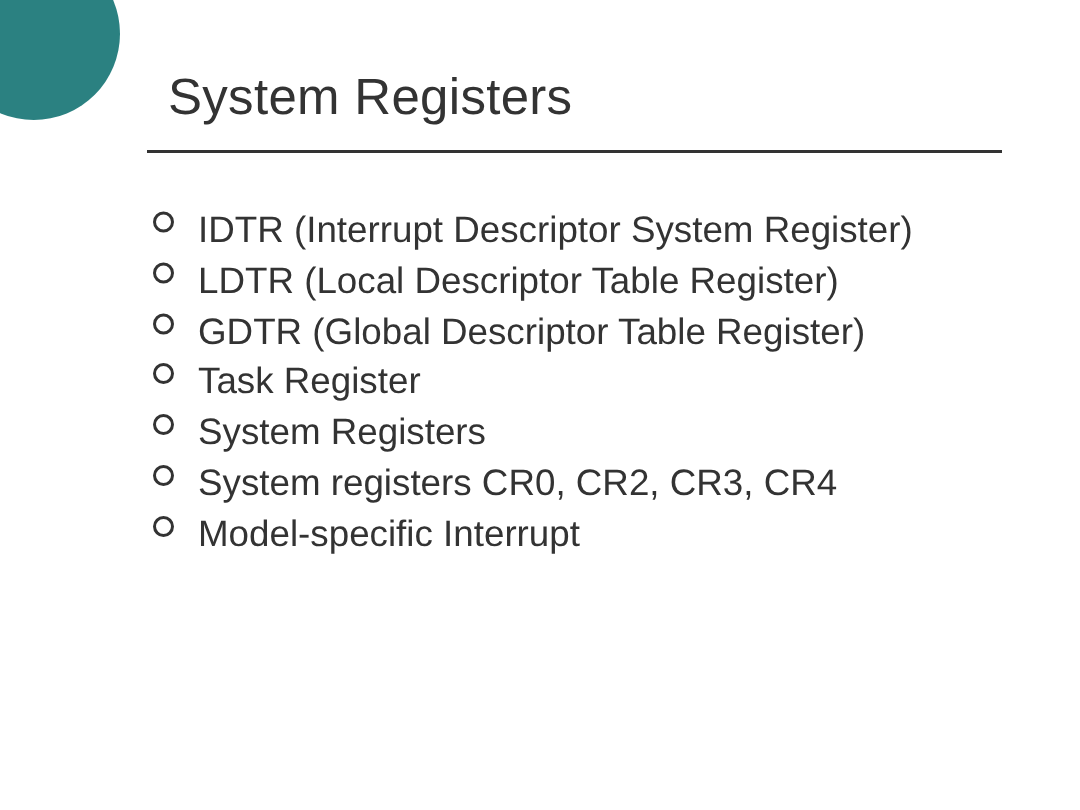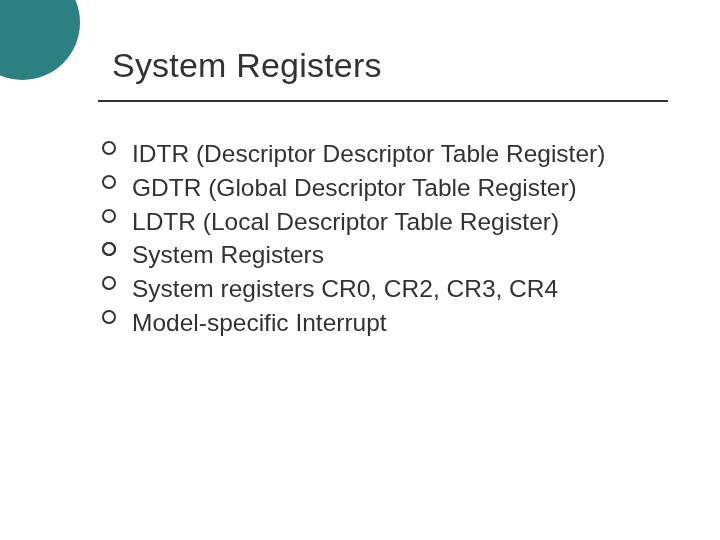--- a/index.html
+++ b/index.html
@@ -81,32 +81,33 @@
 
   <div class="title-wrap">
     <h1 class="title">System Registers</h1>
   </div>
   <div class="title-underline"></div>
 
   <div class="content">
     <ul class="bullet-list">
       <li class="bullet-item">
         <span class="bullet-marker"></span>
-        <span>IDTR (Descriptor Descriptor Table Register)</span>
+        <span>IDTR (Interrupt Descriptor System Register)</span>
+      </li>
+      <li class="bullet-item">
+        <span class="bullet-marker"></span>
+        <span>LDTR (Local Descriptor Table Register)</span>
       </li>
       <li class="bullet-item">
         <span class="bullet-marker"></span>
         <span>GDTR (Global Descriptor Table Register)</span>
       </li>
       <li class="bullet-item">
         <span class="bullet-marker"></span>
-        <span>LDTR (Local Descriptor Table Register)</span>
-      </li>
-      <li class="bullet-item">
-        <span class="bullet-marker"></span>
+        <span>Task Register</span>
       </li>
       <li class="bullet-item">
         <span class="bullet-marker"></span>
         <span>System Registers</span>
       </li>
       <li class="bullet-item">
         <span class="bullet-marker"></span>
         <span>System registers CR0, CR2, CR3, CR4</span>
       </li>
       <li class="bullet-item">

